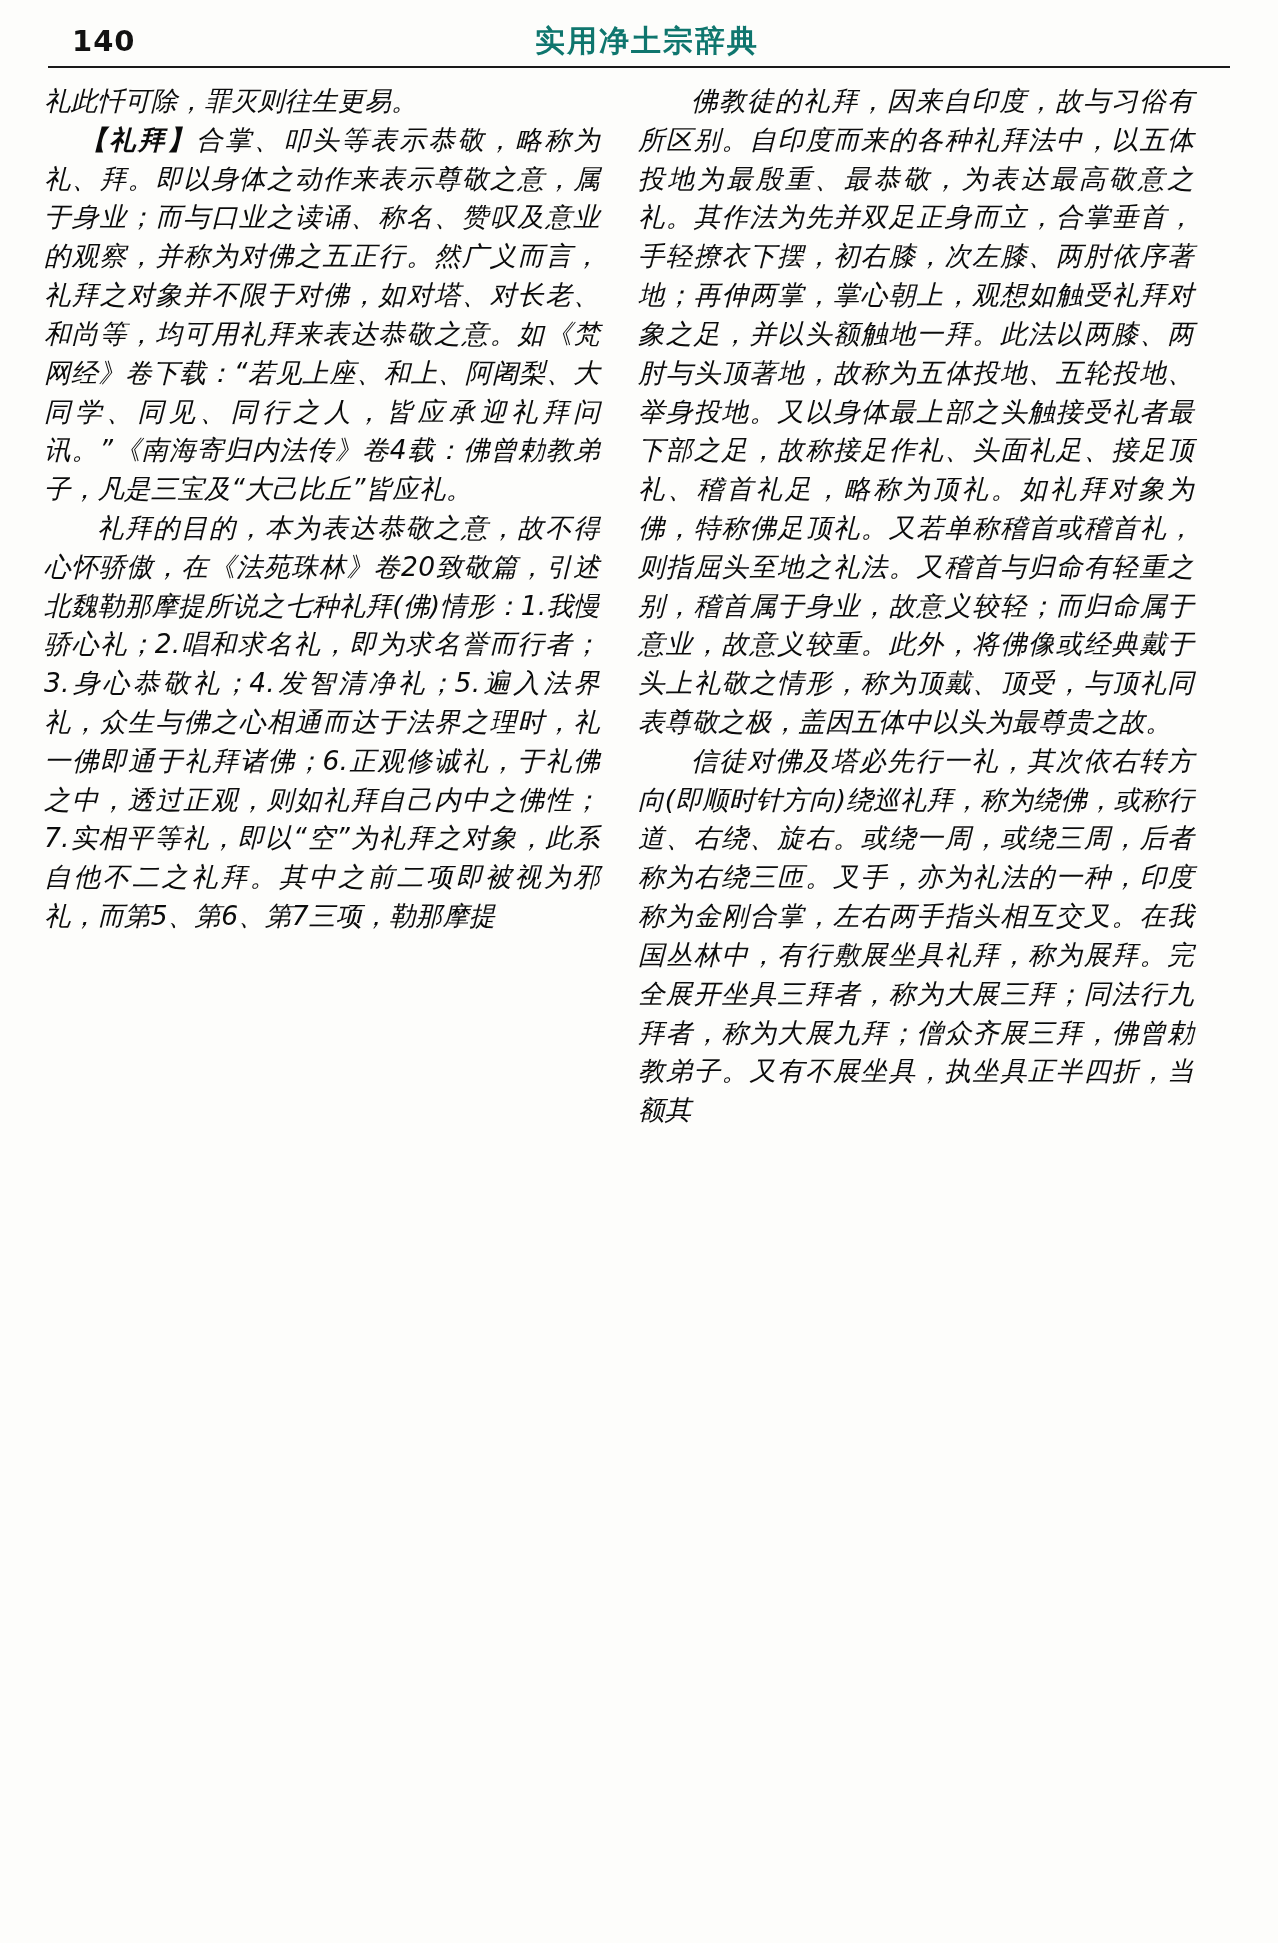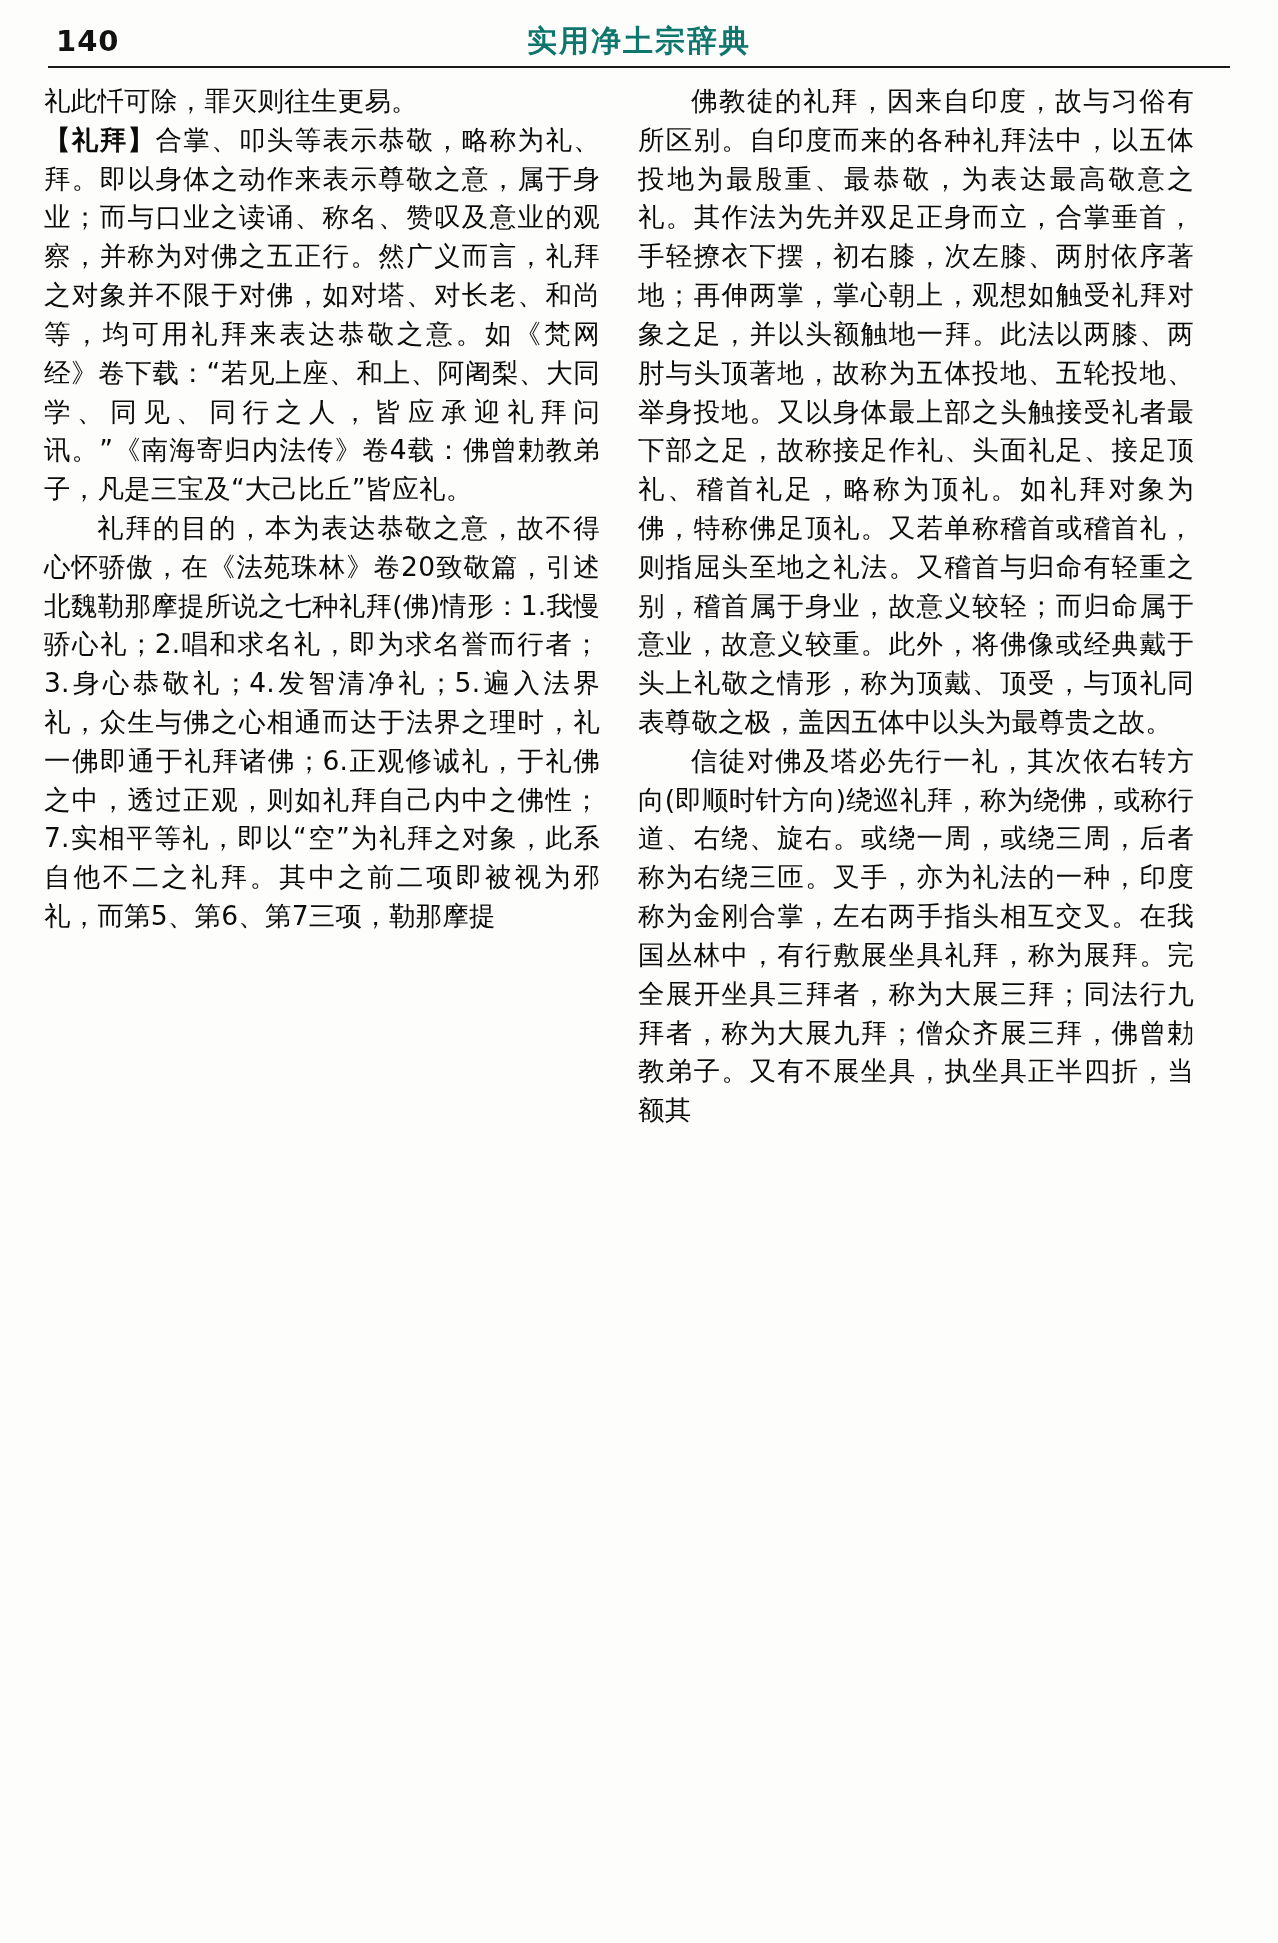--- a/index.html
+++ b/index.html
@@ -12,21 +12,21 @@
     width: 1278px;
     height: 1943px;
     background: #fdfdfb;
     font-family: "DejaVu Sans", "Liberation Sans", sans-serif;
     color: #0b0b0b;
     overflow: hidden;
   }
   .header {
     position: absolute;
     top: 18px;
-    left: 56px;
+    left: 72px;
     right: 56px;
     height: 46px;
     display: flex;
     align-items: center;
   }
   .folio {
     font-size: 29px;
     font-weight: 700;
     letter-spacing: 1px;
     color: #121212;
@@ -50,37 +50,39 @@
     background: #1a1a1a;
   }
   .columns {
     position: absolute;
     top: 82px;
     left: 44px;
     right: 44px;
     bottom: 10px;
     display: flex;
     gap: 38px;
+    font-style: italic;
   }
   .col {
     width: 556px;
     font-size: 26.5px;
     line-height: 1.465;
     text-align: justify;
     text-justify: inter-character;
     letter-spacing: 0.2px;
   }
   .col p {
     margin: 0;
   }
   .col p.indent {
     text-indent: 2em;
   }
   .entry-head {
     font-weight: 700;
+    margin-left: 36px;
   }
 </style>
 </head>
 <body>
 
 <div class="page">
 
   <div class="header">
     <div class="folio">140</div>
     <div class="running-title">实用净土宗辞典</div>

